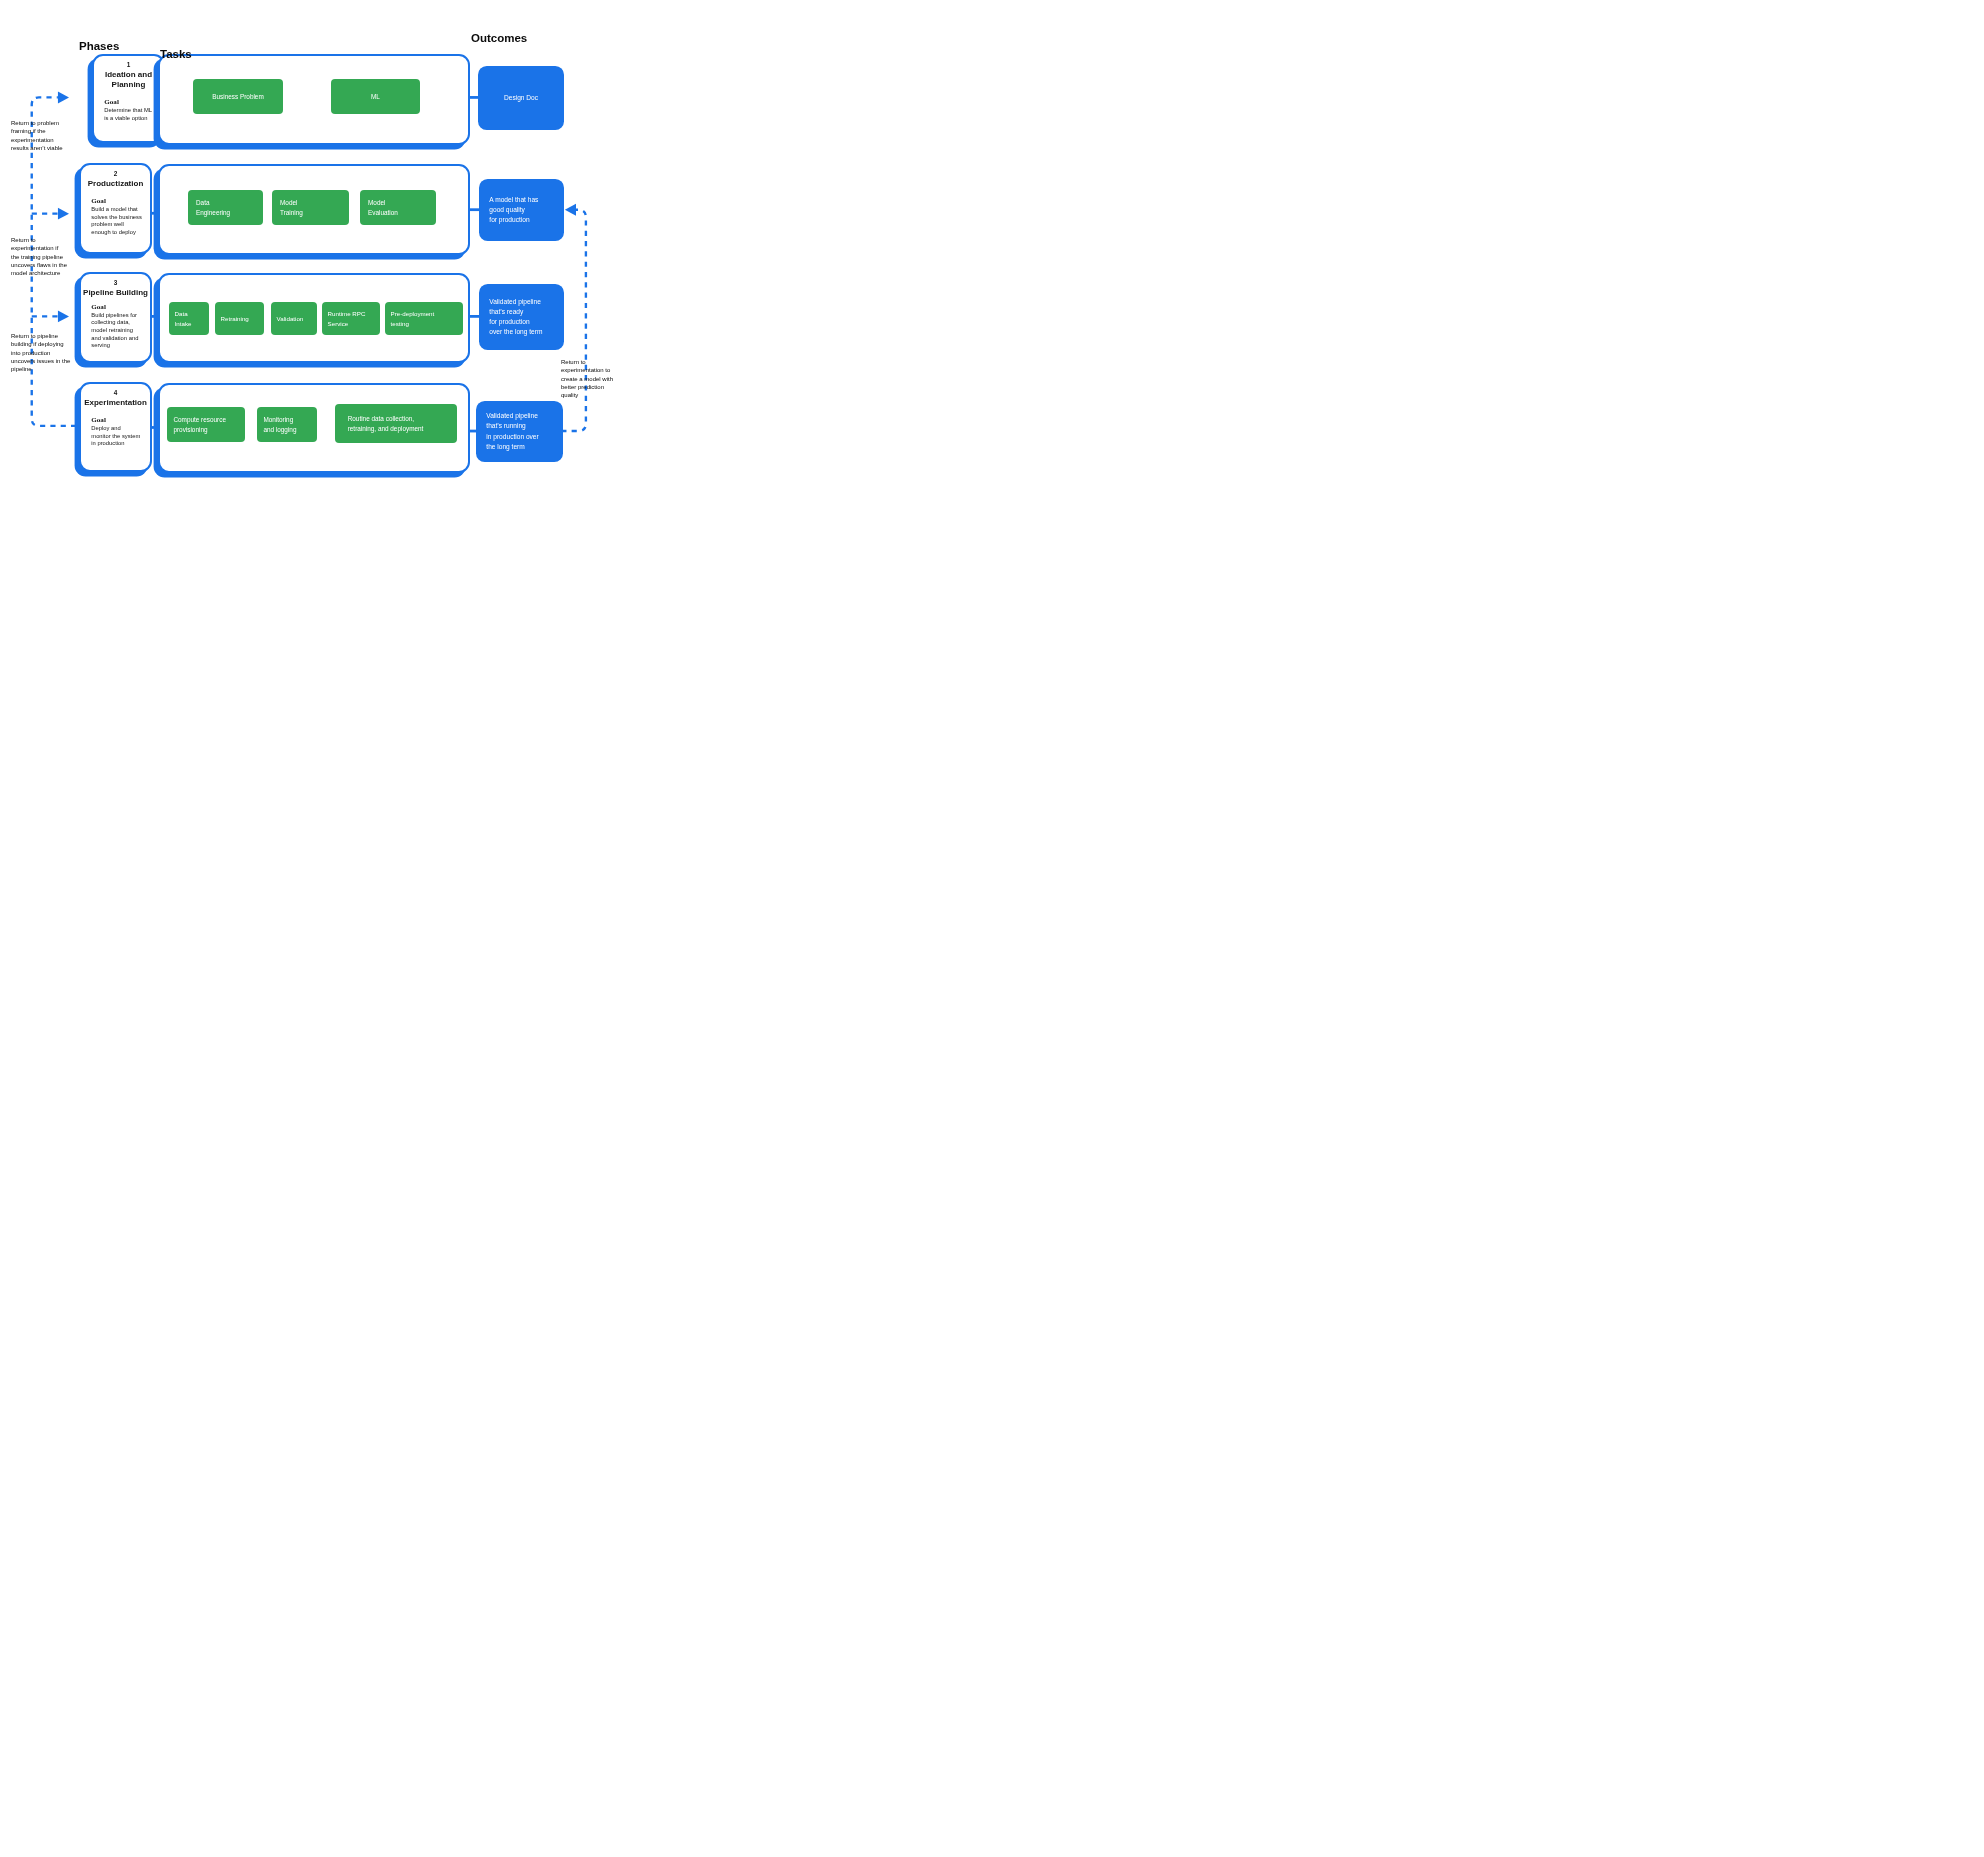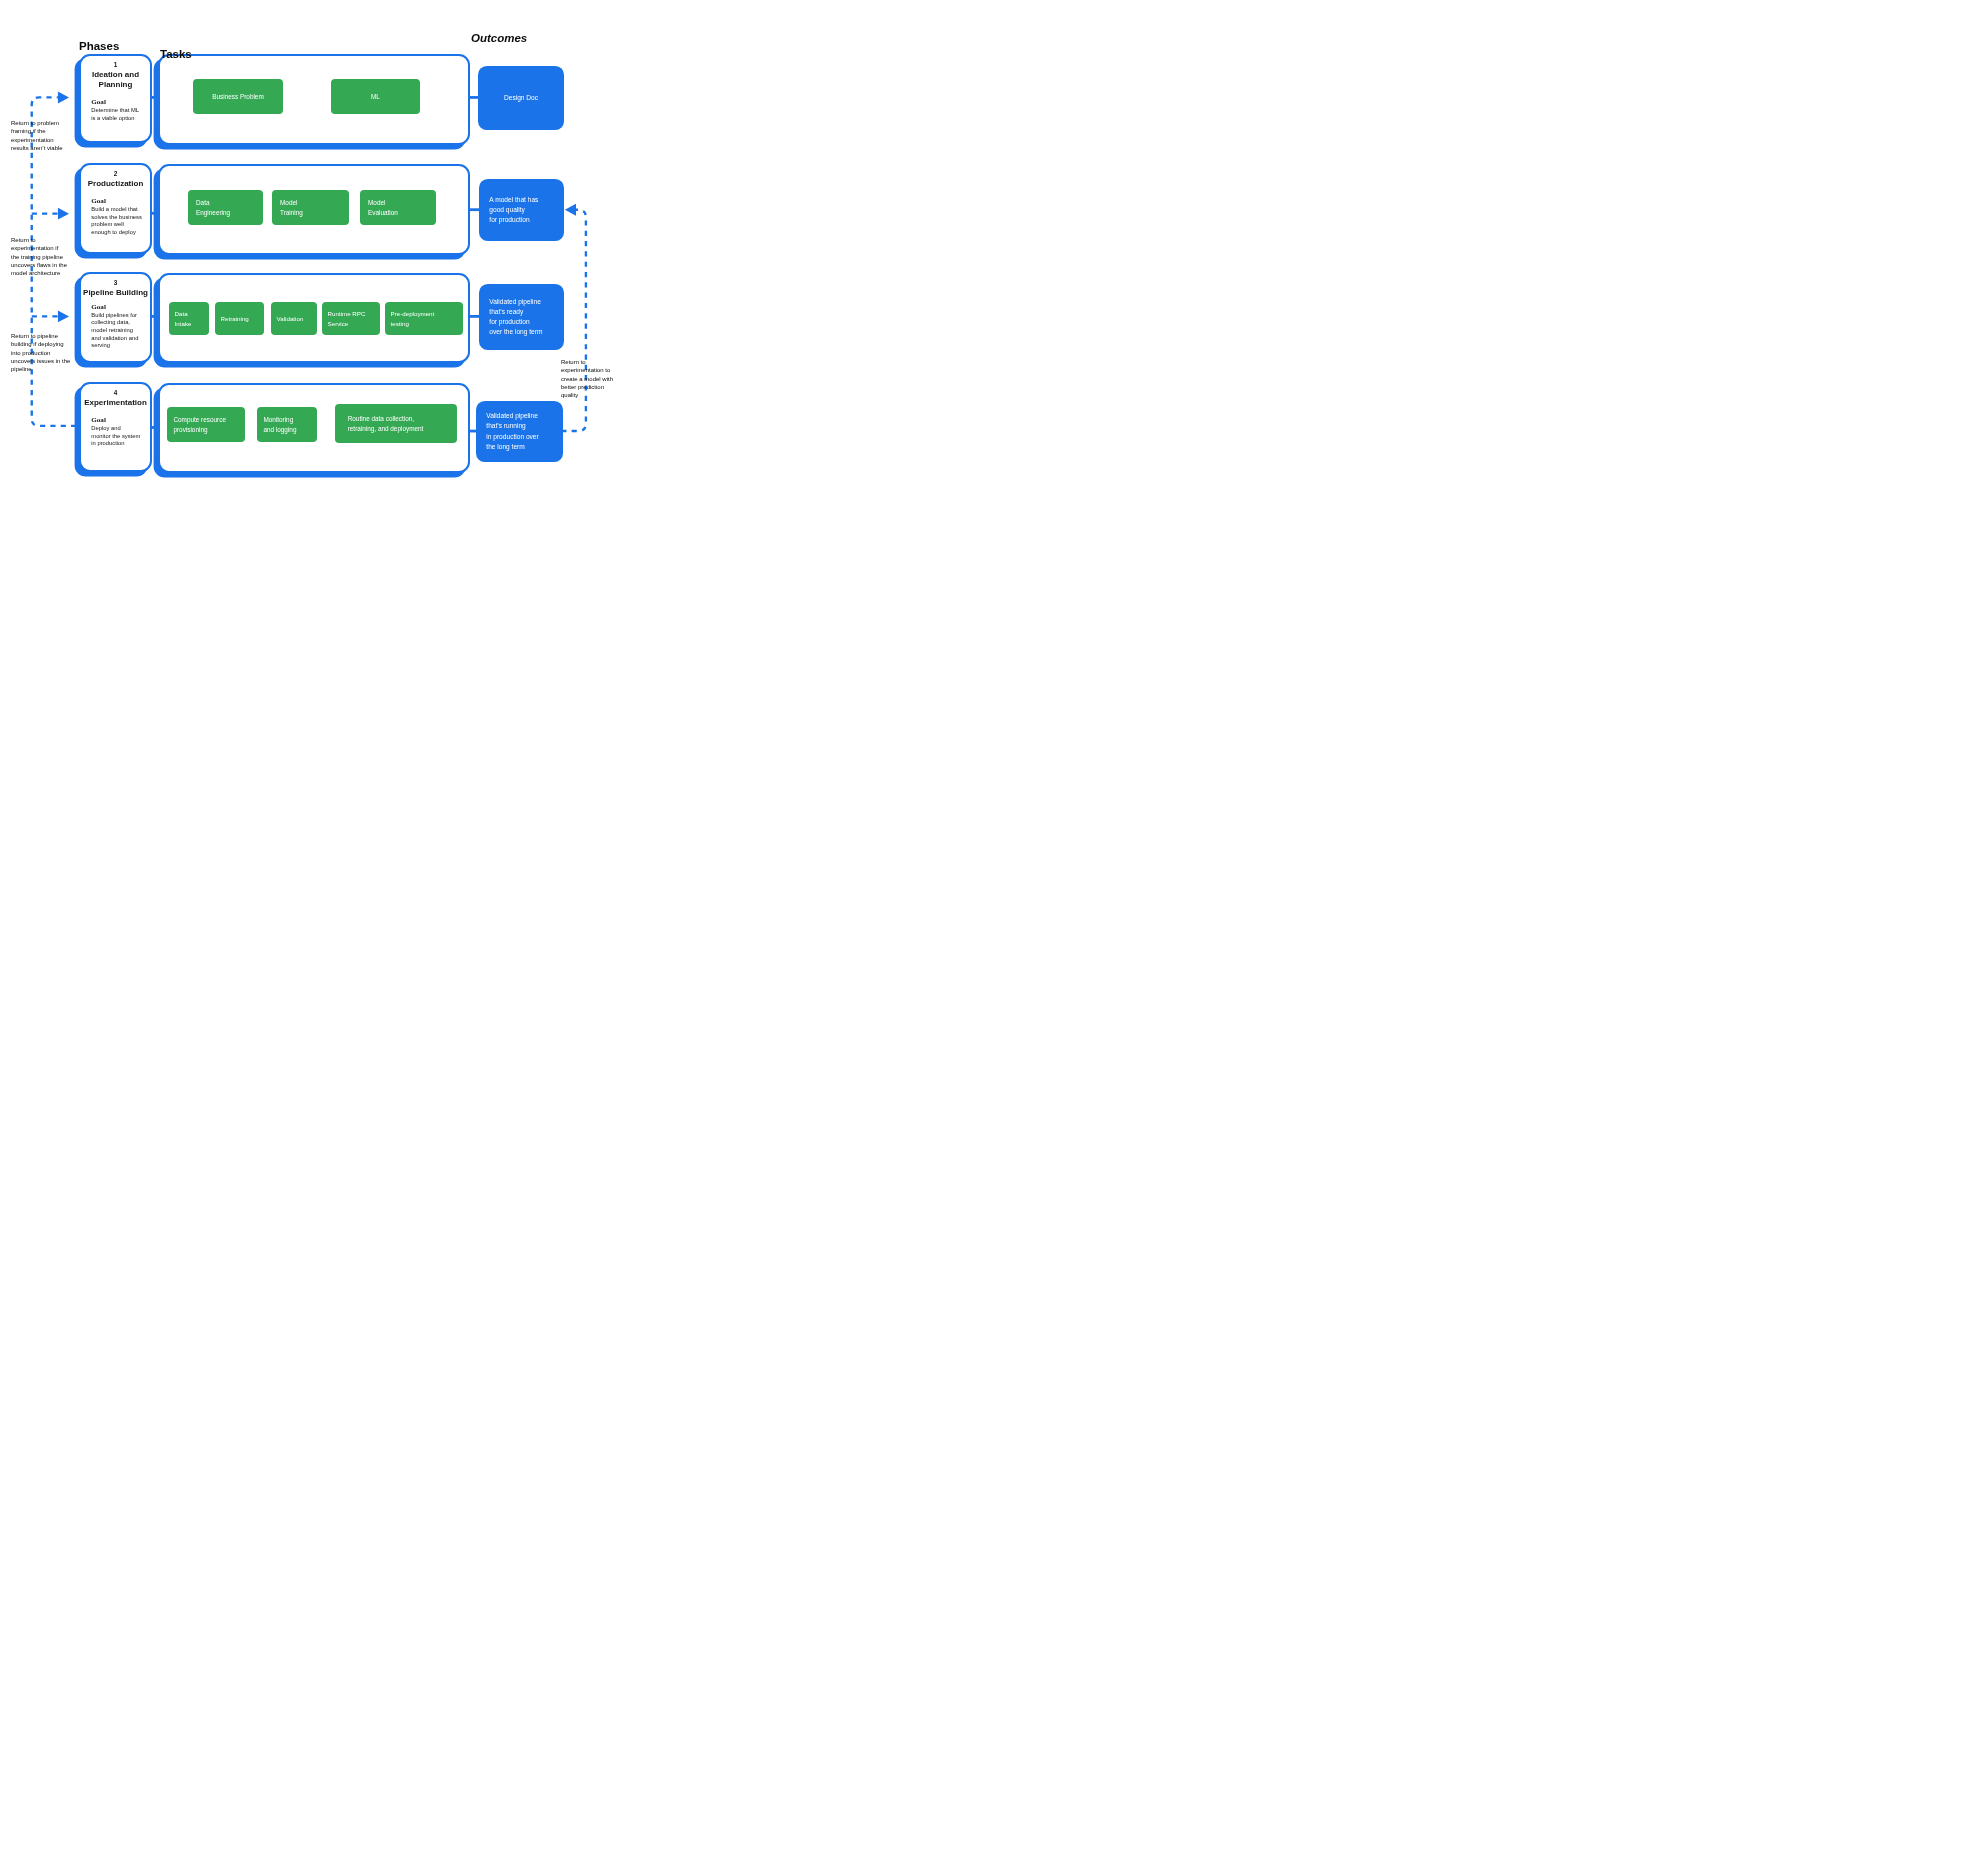--- a/index.html
+++ b/index.html
@@ -76,23 +76,23 @@
     <g fill="#1a73e8">
       <polygon points="146,230 146,260 174,245"></polygon>
       <polygon points="146,523 146,553 174,538"></polygon>
       <polygon points="146,782 146,812 174,797"></polygon>
       <polygon points="1452,513 1452,543 1424,528"></polygon>
     </g>
   </svg>
 
   <div class="col-header" style="left:79px;top:40px;">Phases</div>
   <div class="col-header" style="left:160px;top:48px;">Tasks</div>
-  <div class="col-header" style="left:471px;top:32px;font-style:italic;">Outcomes</div>
+  <div class="col-header" style="left:471px;top:32px;">Outcomes</div>
 
-  <div class="phase-card" style="left:79px;top:54px;width:73px;height:89px;">
+  <div class="phase-card" style="left:92px;top:54px;width:73px;height:89px;">
     <div class="phase-number">1</div>
     <div class="phase-title">Ideation and Planning</div>
     <div class="phase-goal-label">Goal</div>
     <div class="phase-goal">Determine that ML
 is a viable option</div>
   </div>
   <div class="phase-card" style="left:79px;top:163px;width:73px;height:91px;">
     <div class="phase-number">2</div>
     <div class="phase-title">Productization</div>
     <div class="phase-goal-label">Goal</div>

